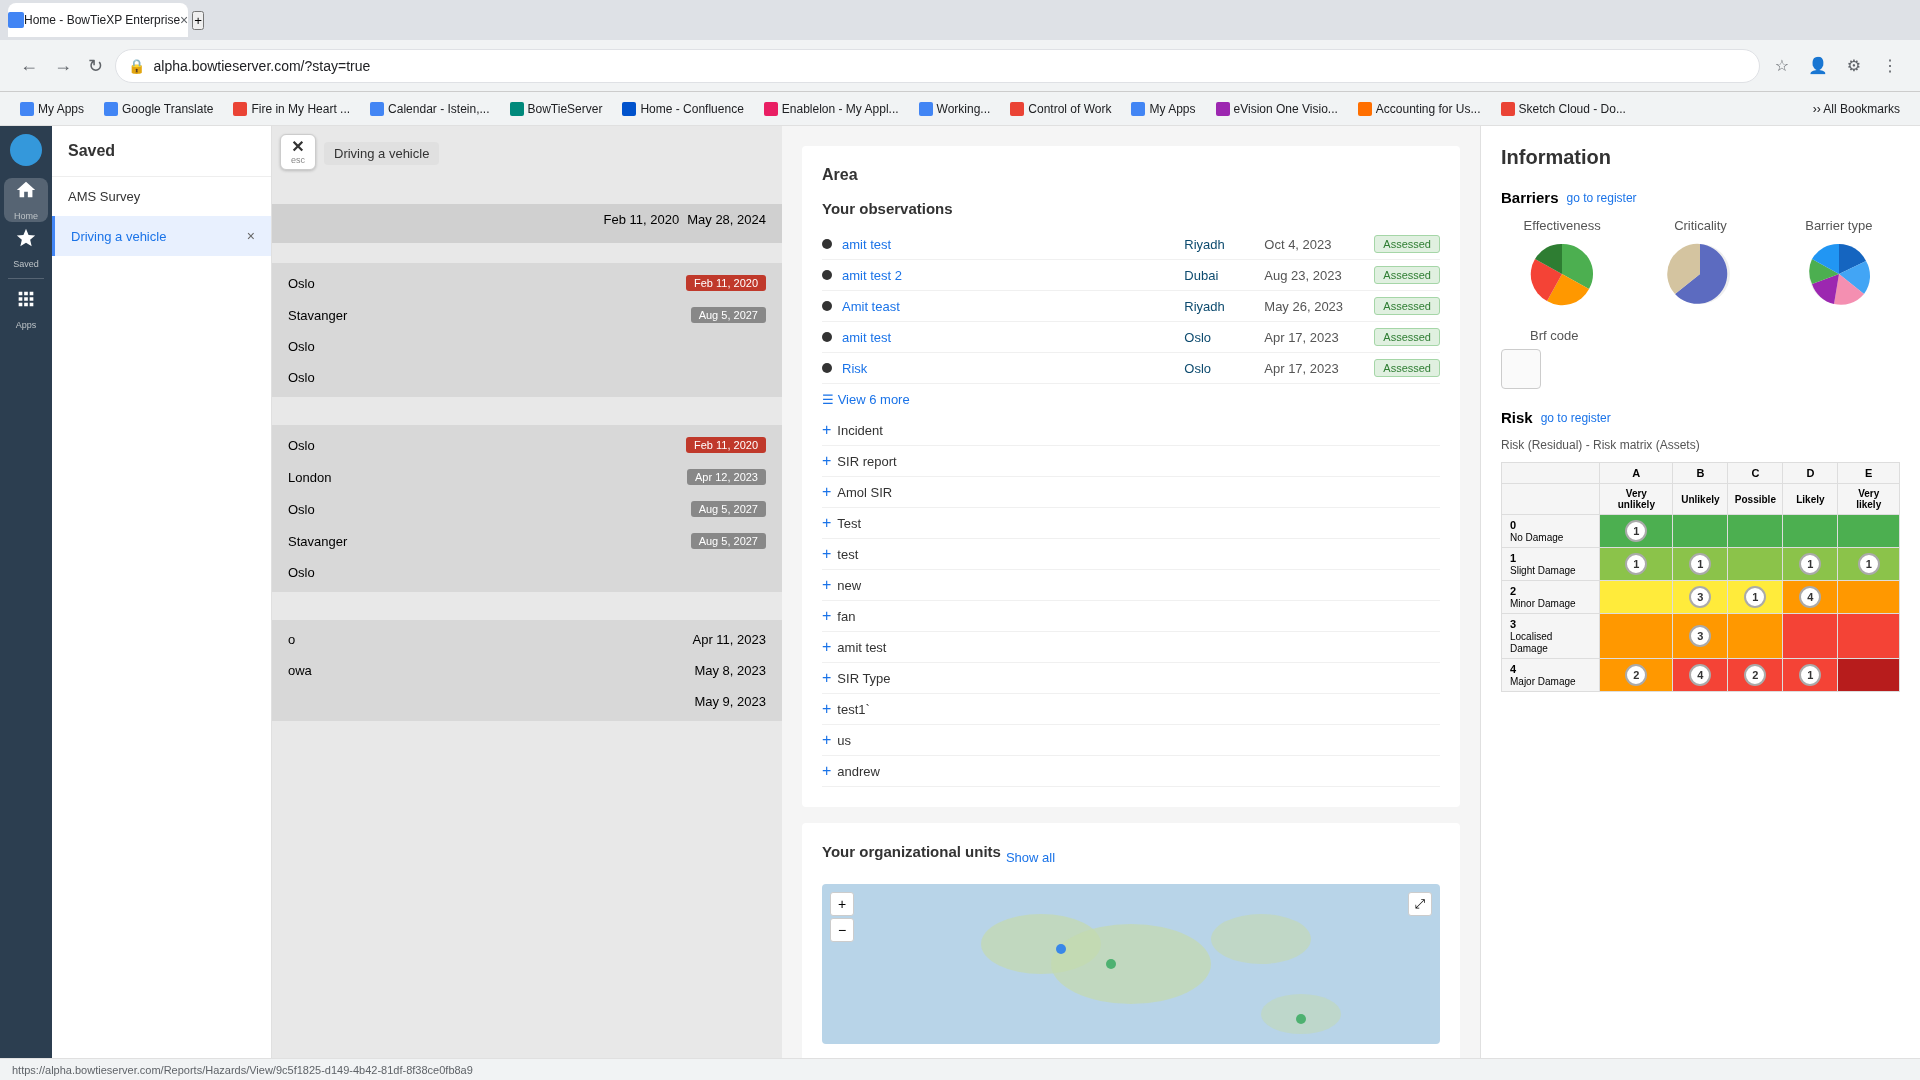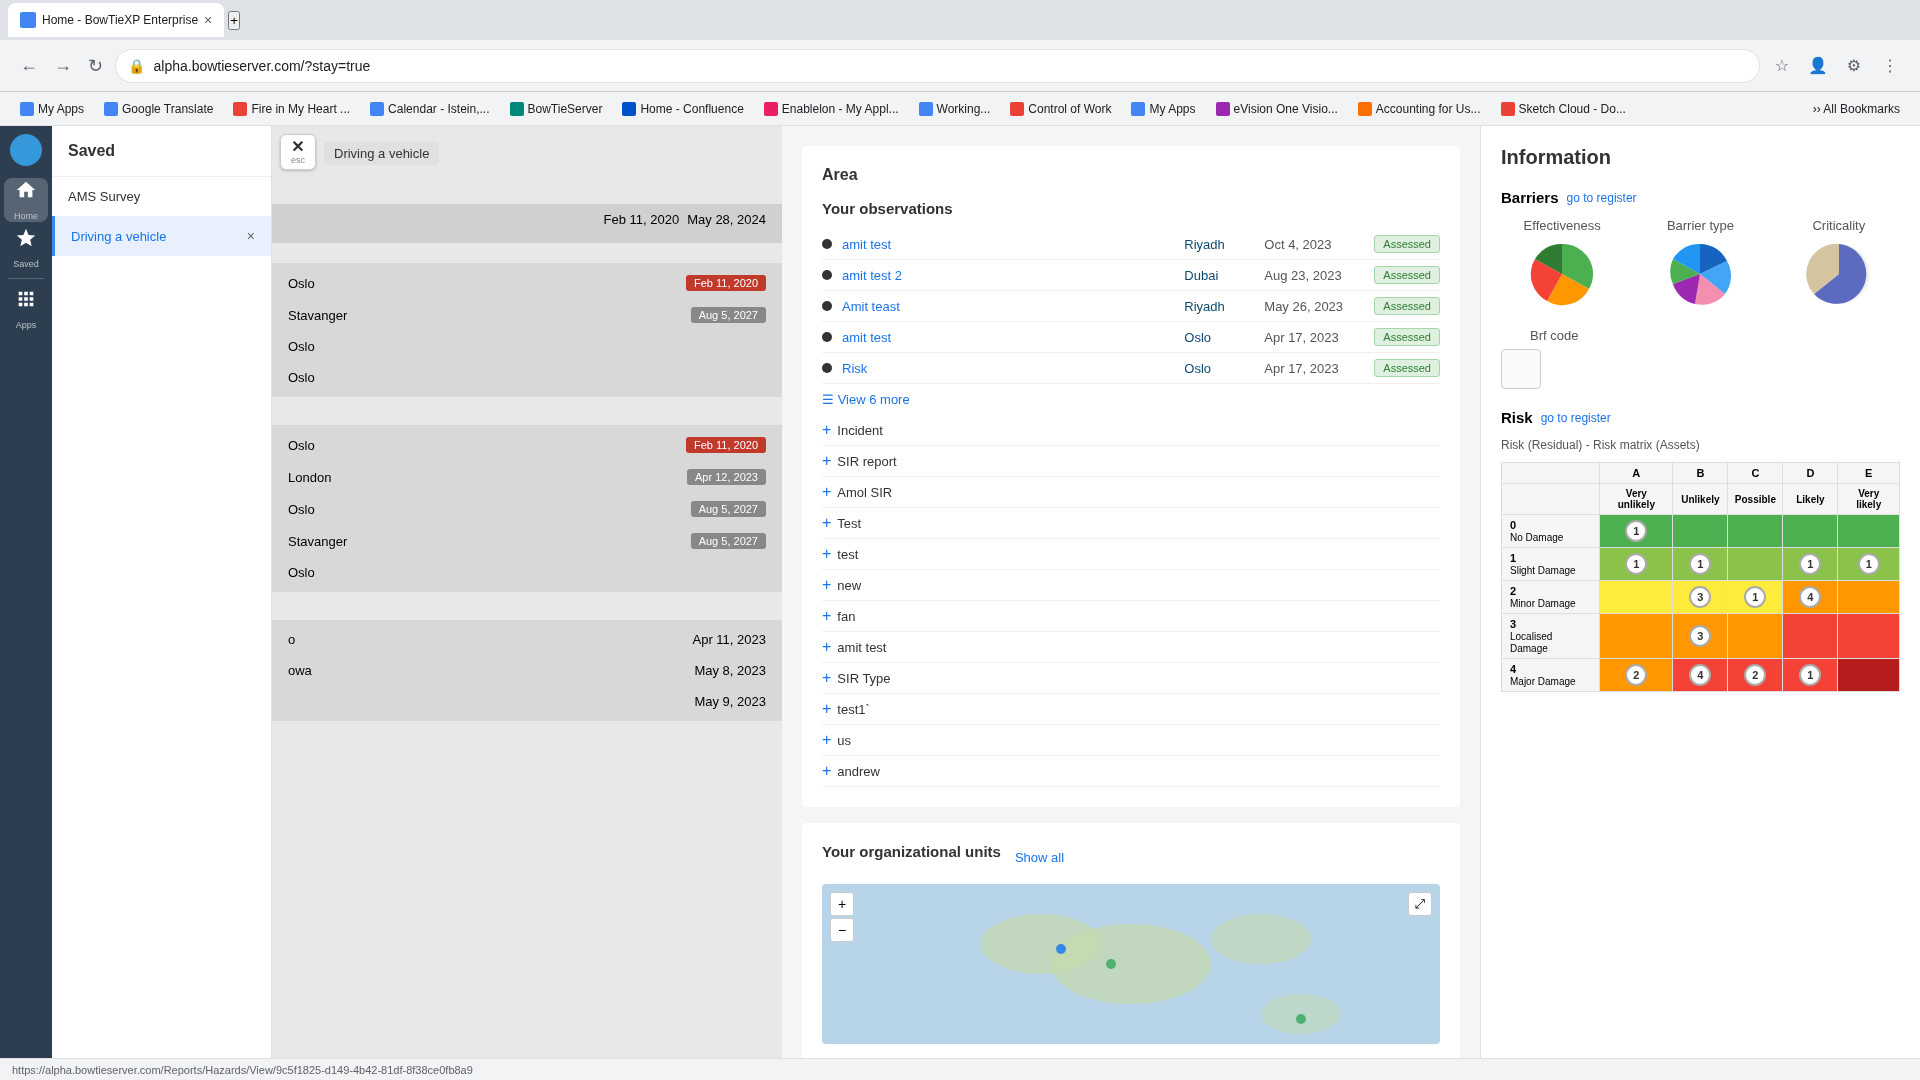--- a/index.html
+++ b/index.html
@@ -1,21 +1,21 @@
 <!DOCTYPE html>
 <html><head>
   <meta charset="utf-8">
   <style>
     * { margin: 0; padding: 0; box-sizing: border-box; }
     body { font-family: -apple-system, BlinkMacSystemFont, 'Segoe UI', sans-serif; font-size: 13px; background: #e8e8e8; width: 1920px; height: 1080px; overflow: hidden; }
 
     
     .browser-chrome { background: #dee1e6; height: 92px; }
     .tab-bar { display: flex; align-items: center; height: 40px; background: #dee1e6; padding: 0 8px; gap: 4px; }
-    .tab { display: flex; align-items: center; gap: 6px; background: #fff; border-radius: 8px 8px 0 0; padding: 0 12px; height: 34px; font-size: 12px; color: #202124; min-width: 180px; max-width: 220px; }
+    .tab { display: flex; align-items: center; gap: 0; background: #fff; border-radius: 8px 8px 0 0; padding: 0 0; height: 34px; font-size: 12px; color: #202124; min-width: 180px; max-width: 220px; }
     .tab .favicon { width: 16px; height: 16px; background: #4285f4; border-radius: 2px; flex-shrink: 0; }
     .tab .tab-title { flex: 1; overflow: hidden; text-overflow: ellipsis; white-space: nowrap; }
     .tab .close-tab { font-size: 14px; color: #5f6368; cursor: pointer; flex-shrink: 0; }
     .nav-bar { display: flex; align-items: center; height: 52px; background: #f1f3f4; padding: 0 16px; gap: 8px; border-bottom: 1px solid #ccc; }
     .nav-btn { background: none; border: none; cursor: pointer; color: #5f6368; font-size: 18px; padding: 4px; border-radius: 50%; }
     .address-bar { flex: 1; background: #fff; border: 1px solid #dfe1e5; border-radius: 24px; height: 34px; display: flex; align-items: center; padding: 0 12px; gap: 8px; font-size: 14px; color: #202124; }
     .address-bar .lock-icon { color: #5f6368; font-size: 14px; }
     .address-text { flex: 1; }
     .nav-actions { display: flex; gap: 8px; align-items: center; }
     .nav-icon { width: 28px; height: 28px; display: flex; align-items: center; justify-content: center; border-radius: 50%; cursor: pointer; color: #5f6368; font-size: 16px; }
@@ -79,21 +79,21 @@
     .obs-date { width: 110px; color: #555; }
     .obs-badge { background: #e0f0e0; color: #2e7d32; font-size: 11px; padding: 2px 8px; border-radius: 3px; border: 1px solid #a5d6a7; }
     .view-more { color: #1a73e8; cursor: pointer; font-size: 13px; margin: 8px 0; display: flex; align-items: center; gap: 4px; }
 
     
     .expand-item { display: flex; align-items: center; gap: 6px; padding: 6px 0; color: #333; cursor: pointer; border-bottom: 1px solid #f0f0f0; }
     .expand-item .plus { color: #1a73e8; font-size: 16px; }
 
     
     .org-section { background: #fff; border-radius: 4px; padding: 20px; }
-    .org-header { display: flex; align-items: center; gap: 14px; margin-bottom: 12px; }
+    .org-header { display: flex; align-items: center; gap: 5px; margin-bottom: 12px; }
     .show-all { color: #1a73e8; cursor: pointer; font-size: 13px; }
     .map-container { background: #b8d4e8; border-radius: 4px; height: 160px; position: relative; overflow: hidden; display: flex; align-items: center; justify-content: center; }
     .map-controls { position: absolute; top: 8px; left: 8px; display: flex; flex-direction: column; gap: 2px; }
     .map-btn { width: 24px; height: 24px; background: #fff; border: 1px solid #ccc; border-radius: 3px; display: flex; align-items: center; justify-content: center; cursor: pointer; font-size: 14px; }
     .map-expand { position: absolute; top: 8px; right: 8px; width: 24px; height: 24px; background: #fff; border: 1px solid #ccc; border-radius: 3px; display: flex; align-items: center; justify-content: center; cursor: pointer; }
 
     
     .info-panel { width: 440px; background: #fff; overflow-y: auto; padding: 20px; border-left: 1px solid #e0e0e0; }
     .info-title { font-size: 20px; font-weight: 600; color: #333; margin-bottom: 20px; }
 
@@ -490,46 +490,46 @@
 
               <path d="M35,35 L62,50 A30,30 0 0,1 20,62 Z" fill="#ff9800"></path>
 
               <path d="M35,35 L20,62 A30,30 0 0,1 8,20 Z" fill="#f44336"></path>
 
               <path d="M35,35 L8,20 A30,30 0 0,1 35,5 Z" fill="#2e7d32"></path>
             </svg>
           </div>
 
           <div class="chart-item">
+            <div class="chart-label">Criticality</div>
+            <svg width="70" height="70" viewBox="0 0 70 70">
+              <circle cx="35" cy="35" r="30" fill="#eee"></circle>
+
+              <path d="M35,35 L35,5 A30,30 0 1,1 10,55 Z" fill="#5c6bc0"></path>
+
+              <path d="M35,35 L10,55 A30,30 0 0,1 35,5 Z" fill="#d4c4a0"></path>
+            </svg>
+          </div>
+
+          <div class="chart-item">
             <div class="chart-label">Barrier type</div>
             <svg width="70" height="70" viewBox="0 0 70 70">
               <circle cx="35" cy="35" r="30" fill="#eee"></circle>
 
               <path d="M35,35 L35,5 A30,30 0 0,1 62,22 Z" fill="#1565c0"></path>
 
               <path d="M35,35 L62,22 A30,30 0 0,1 60,55 Z" fill="#42a5f5"></path>
 
               <path d="M35,35 L60,55 A30,30 0 0,1 30,65 Z" fill="#f48fb1"></path>
 
               <path d="M35,35 L30,65 A30,30 0 0,1 8,45 Z" fill="#9c27b0"></path>
 
               <path d="M35,35 L8,45 A30,30 0 0,1 8,20 Z" fill="#4caf50"></path>
 
               <path d="M35,35 L8,20 A30,30 0 0,1 35,5 Z" fill="#2196f3"></path>
-            </svg>
-          </div>
-
-          <div class="chart-item">
-            <div class="chart-label">Criticality</div>
-            <svg width="70" height="70" viewBox="0 0 70 70">
-              <circle cx="35" cy="35" r="30" fill="#eee"></circle>
-
-              <path d="M35,35 L35,5 A30,30 0 1,1 10,55 Z" fill="#5c6bc0"></path>
-
-              <path d="M35,35 L10,55 A30,30 0 0,1 35,5 Z" fill="#d4c4a0"></path>
             </svg>
           </div>
         </div>
 
         <div class="brf-section">
           <div class="brf-label">Brf code</div>
           <div class="brf-box"></div>
         </div>
 
         <div class="risk-header">

